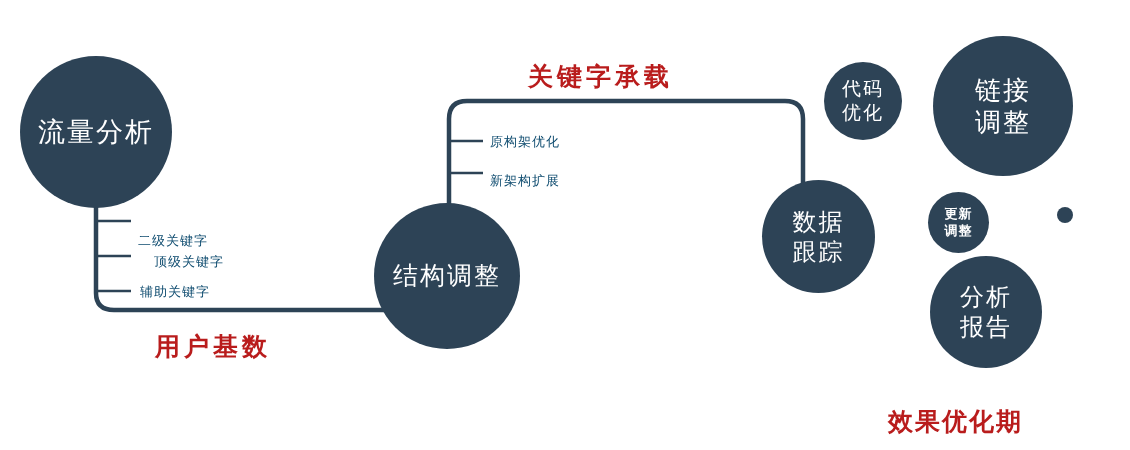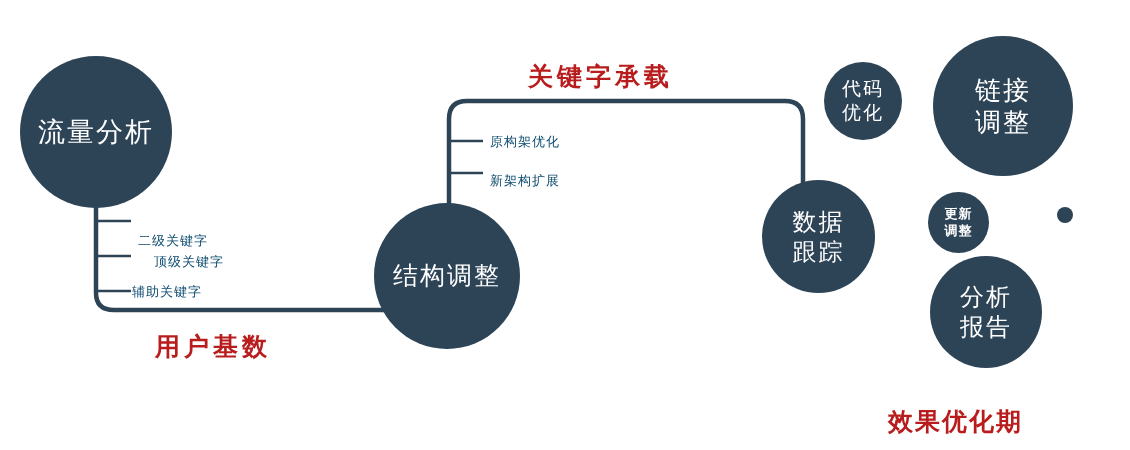--- a/index.html
+++ b/index.html
@@ -68,21 +68,21 @@
     <line x1="96" y1="221" x2="131" y2="221" stroke="#2d4356" stroke-width="2.5"></line>
     <line x1="96" y1="256" x2="131" y2="256" stroke="#2d4356" stroke-width="2.5"></line>
     <line x1="96" y1="291" x2="131" y2="291" stroke="#2d4356" stroke-width="2.5"></line>
 
     <line x1="449" y1="141" x2="483" y2="141" stroke="#2d4356" stroke-width="2.5"></line>
     <line x1="449" y1="173" x2="483" y2="173" stroke="#2d4356" stroke-width="2.5"></line>
   </svg>
 
   <span class="tick-label" style="left:154px; top:213px;margin-top:40px;">顶级关键字</span>
   <span class="tick-label" style="left:138px; top:232px;">二级关键字</span>
-  <span class="tick-label" style="left:132px; top:283px;">辅助关键字</span>
+  <span class="tick-label" style="left:140px; top:283px;">辅助关键字</span>
   <span class="tick-label" style="left:490px; top:133px;">原构架优化</span>
   <span class="tick-label" style="left:490px; top:172px;">新架构扩展</span>
 
   <span class="edge-label lbl-user">用户基数</span>
   <span class="edge-label lbl-keyword">关键字承载</span>
   <span class="edge-label lbl-effect">效果优化期</span>
 
   <div class="circle c-traffic">
     <span>流量分析</span>
   </div>

